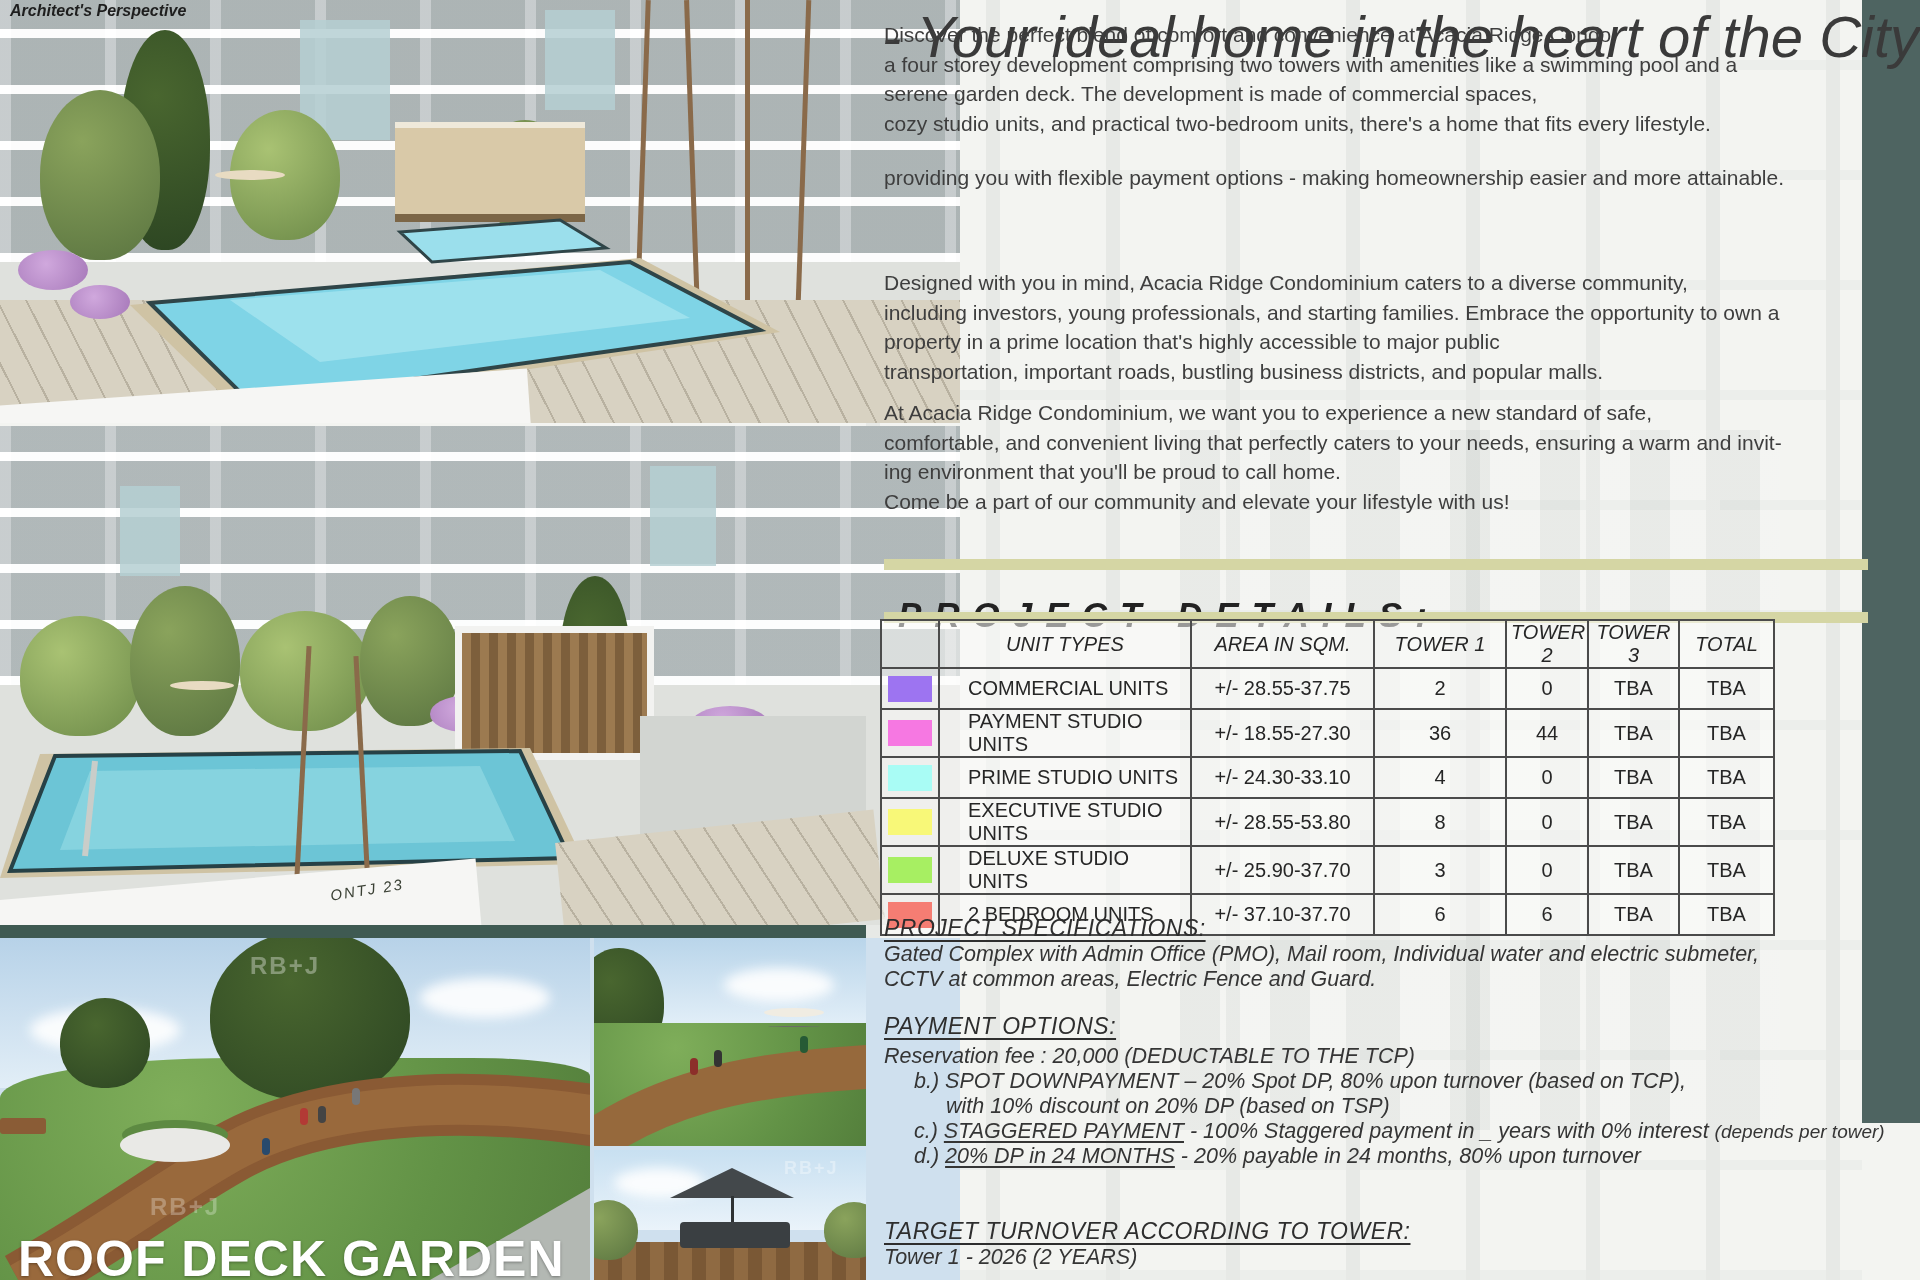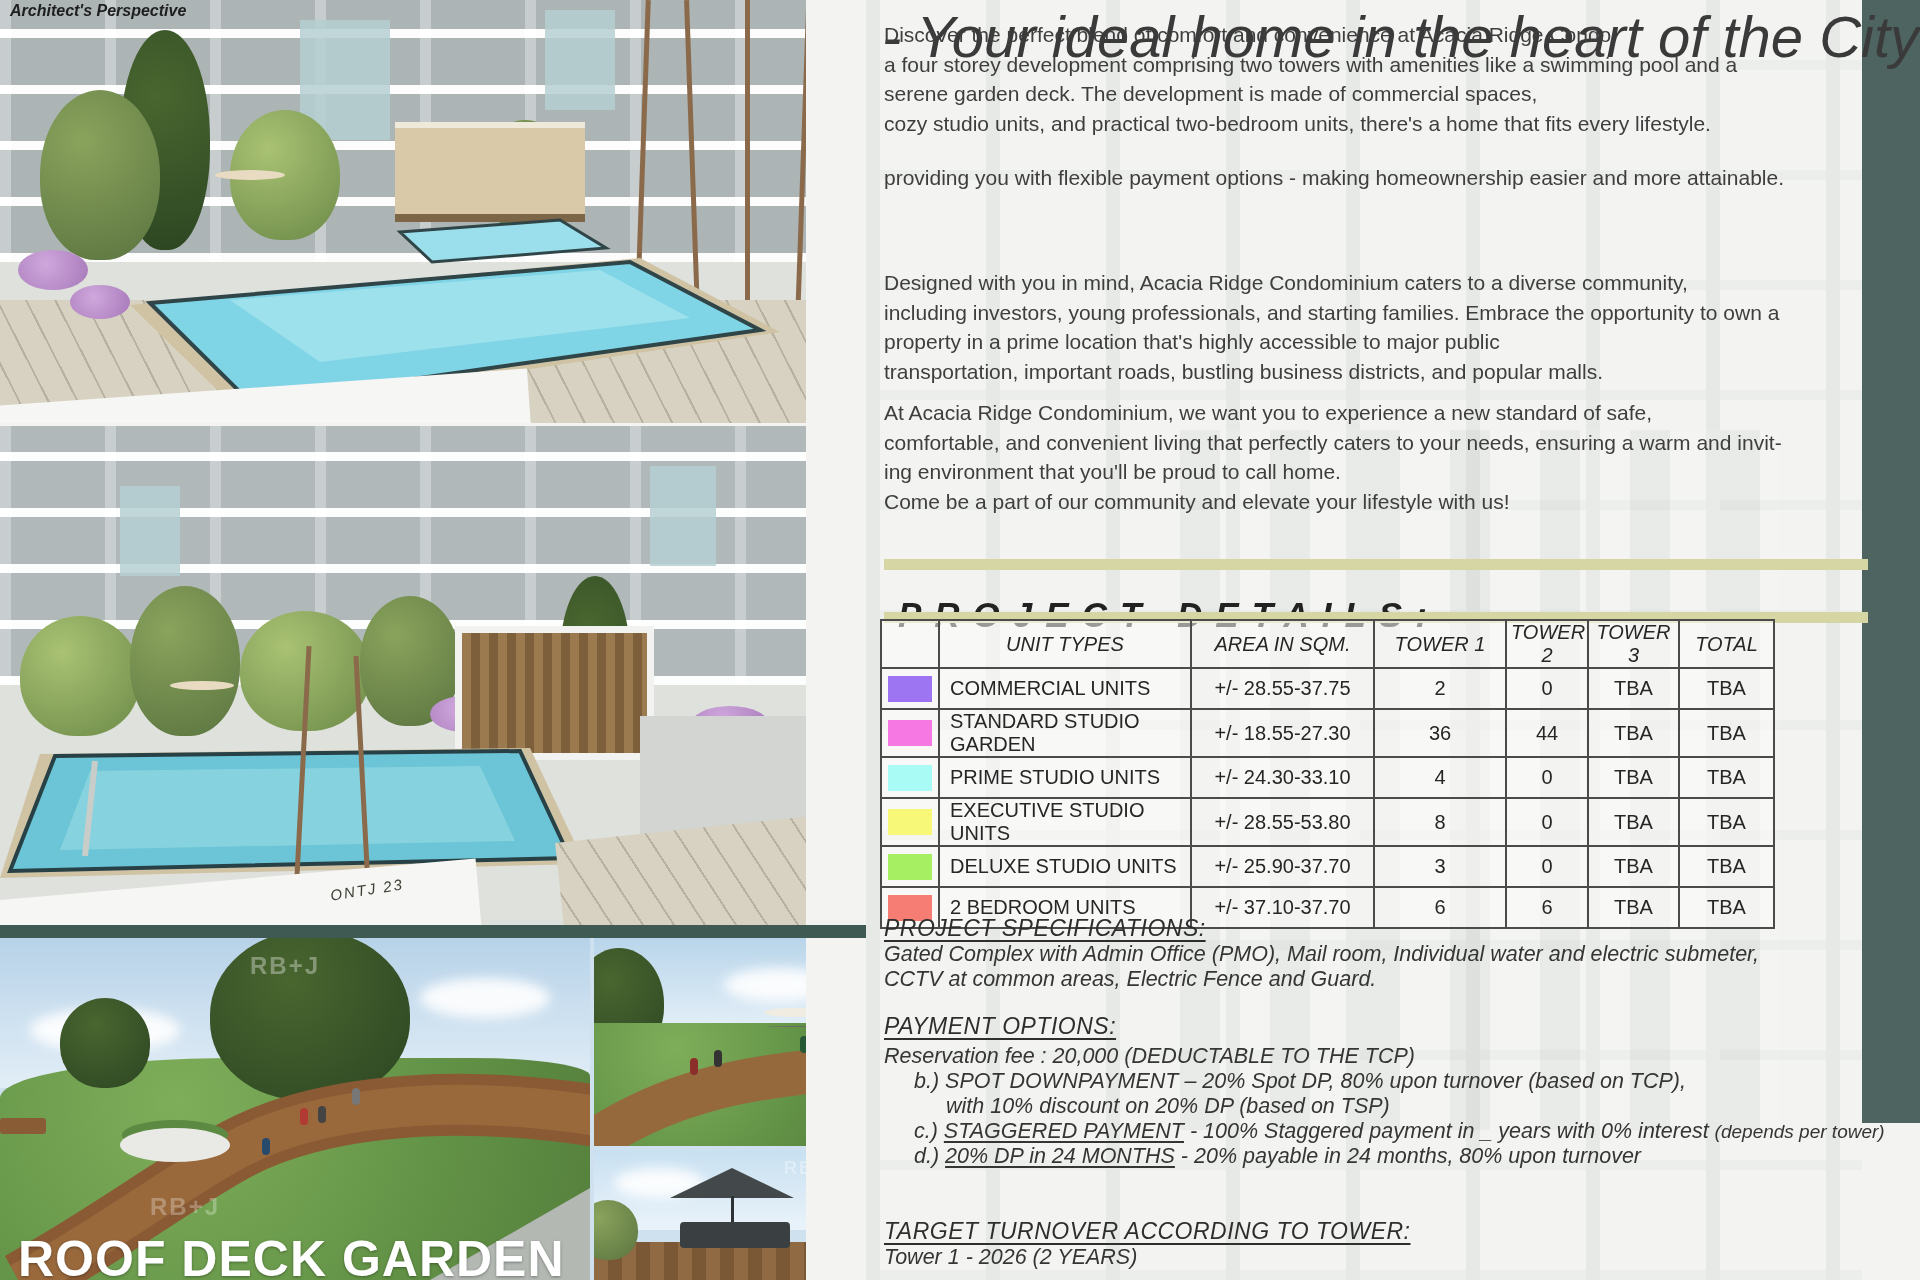--- a/index.html
+++ b/index.html
@@ -11,21 +11,21 @@
   .teal-strip{left:0;top:925px;width:866px;height:13px;background:#3f5a52;}
   
   .ghost{left:866px;top:0;width:996px;height:1280px;opacity:.10;pointer-events:none;
     background:
       repeating-linear-gradient(90deg,rgba(120,132,130,.9) 0 14px,rgba(255,255,255,0) 14px 120px),
       repeating-linear-gradient(0deg,rgba(120,132,130,.55) 0 10px,rgba(255,255,255,0) 10px 110px);}
   .ghost2{left:1180px;top:430px;width:600px;height:700px;opacity:.07;
     background:repeating-linear-gradient(90deg,#5d6f6c 0 40px,#fff 40px 90px);}
   
   figure{margin:0;padding:0;}
-  .img{left:0;width:806px;overflow:hidden;background:#dfe1dd;}
+  .img{left:0;width:960px;overflow:hidden;background:#dfe1dd;}
   #render1{top:0;height:423px;}
   #render2{top:426px;height:499px;}
   #render3{top:938px;height:342px;background:#cfe0ee;}
   .facade{left:0;top:0;width:100%;
     background-color:#d7d9d5;
     background-image:
       repeating-linear-gradient(0deg,rgba(255,255,255,.95) 0 9px,rgba(148,158,161,.5) 9px 56px),
       repeating-linear-gradient(90deg,rgba(255,255,255,.9) 0 11px,rgba(168,178,181,.38) 11px 105px);}
   .glass{background:#b5cfd2;opacity:.85;}
   .tree{border-radius:50% 50% 46% 46%;}
@@ -52,21 +52,21 @@
   .para{left:884px;width:1010px;font-size:21px;line-height:29.5px;color:#3e3e3e;}
   .bar{left:884px;width:984px;height:11px;background:#d5d6a4;}
   .details-heading{left:898px;top:566px;font-size:35px;font-weight:700;font-style:italic;
     color:#222;letter-spacing:13px;white-space:nowrap;}
   
   table{border-collapse:collapse;table-layout:fixed;background:rgba(252,252,250,.55);}
   .pd-table{left:880px;top:619px;width:893px;}
   .pd-table td,.pd-table th{border:2px solid #4b4b4b;font-size:20px;color:#262626;
      padding:0 4px;height:39px;text-align:center;overflow:hidden;}
   .pd-table thead th{font-style:italic;font-weight:400;height:31px;}
-  .pd-table td.lt{text-align:left;padding-left:10px;}
+  .pd-table td.lt{text-align:left;padding-left:28px;}
   .swatch{width:44px;height:26px;margin:0 auto;}
   
   .sec{left:884px;font-style:italic;color:#353535;}
   .sec-h{font-size:23px;letter-spacing:.5px;text-decoration:underline;
      text-underline-offset:4px;color:#2e2e2e;}
   .sec-line{font-size:21.5px;}
   .pay-line{margin:0;}
   .pay-line .u{text-decoration:underline;text-underline-offset:3px;}
   .pay-line .note{font-size:19px;}
 </style>
@@ -248,21 +248,21 @@
           <td>+/- 28.55-37.75</td>
           <td>2</td>
           <td>0</td>
           <td>TBA</td>
           <td>TBA</td>
         </tr>
         <tr>
           <td>
             <div class="swatch" style="background: rgb(246, 120, 226);"></div>
           </td>
-          <td class="lt">STANDARD STUDIO GARDEN</td>
+          <td class="lt">PAYMENT STUDIO UNITS</td>
           <td>+/- 18.55-27.30</td>
           <td>36</td>
           <td>44</td>
           <td>TBA</td>
           <td>TBA</td>
         </tr>
         <tr>
           <td>
             <div class="swatch" style="background: rgb(169, 252, 245);"></div>
           </td>

